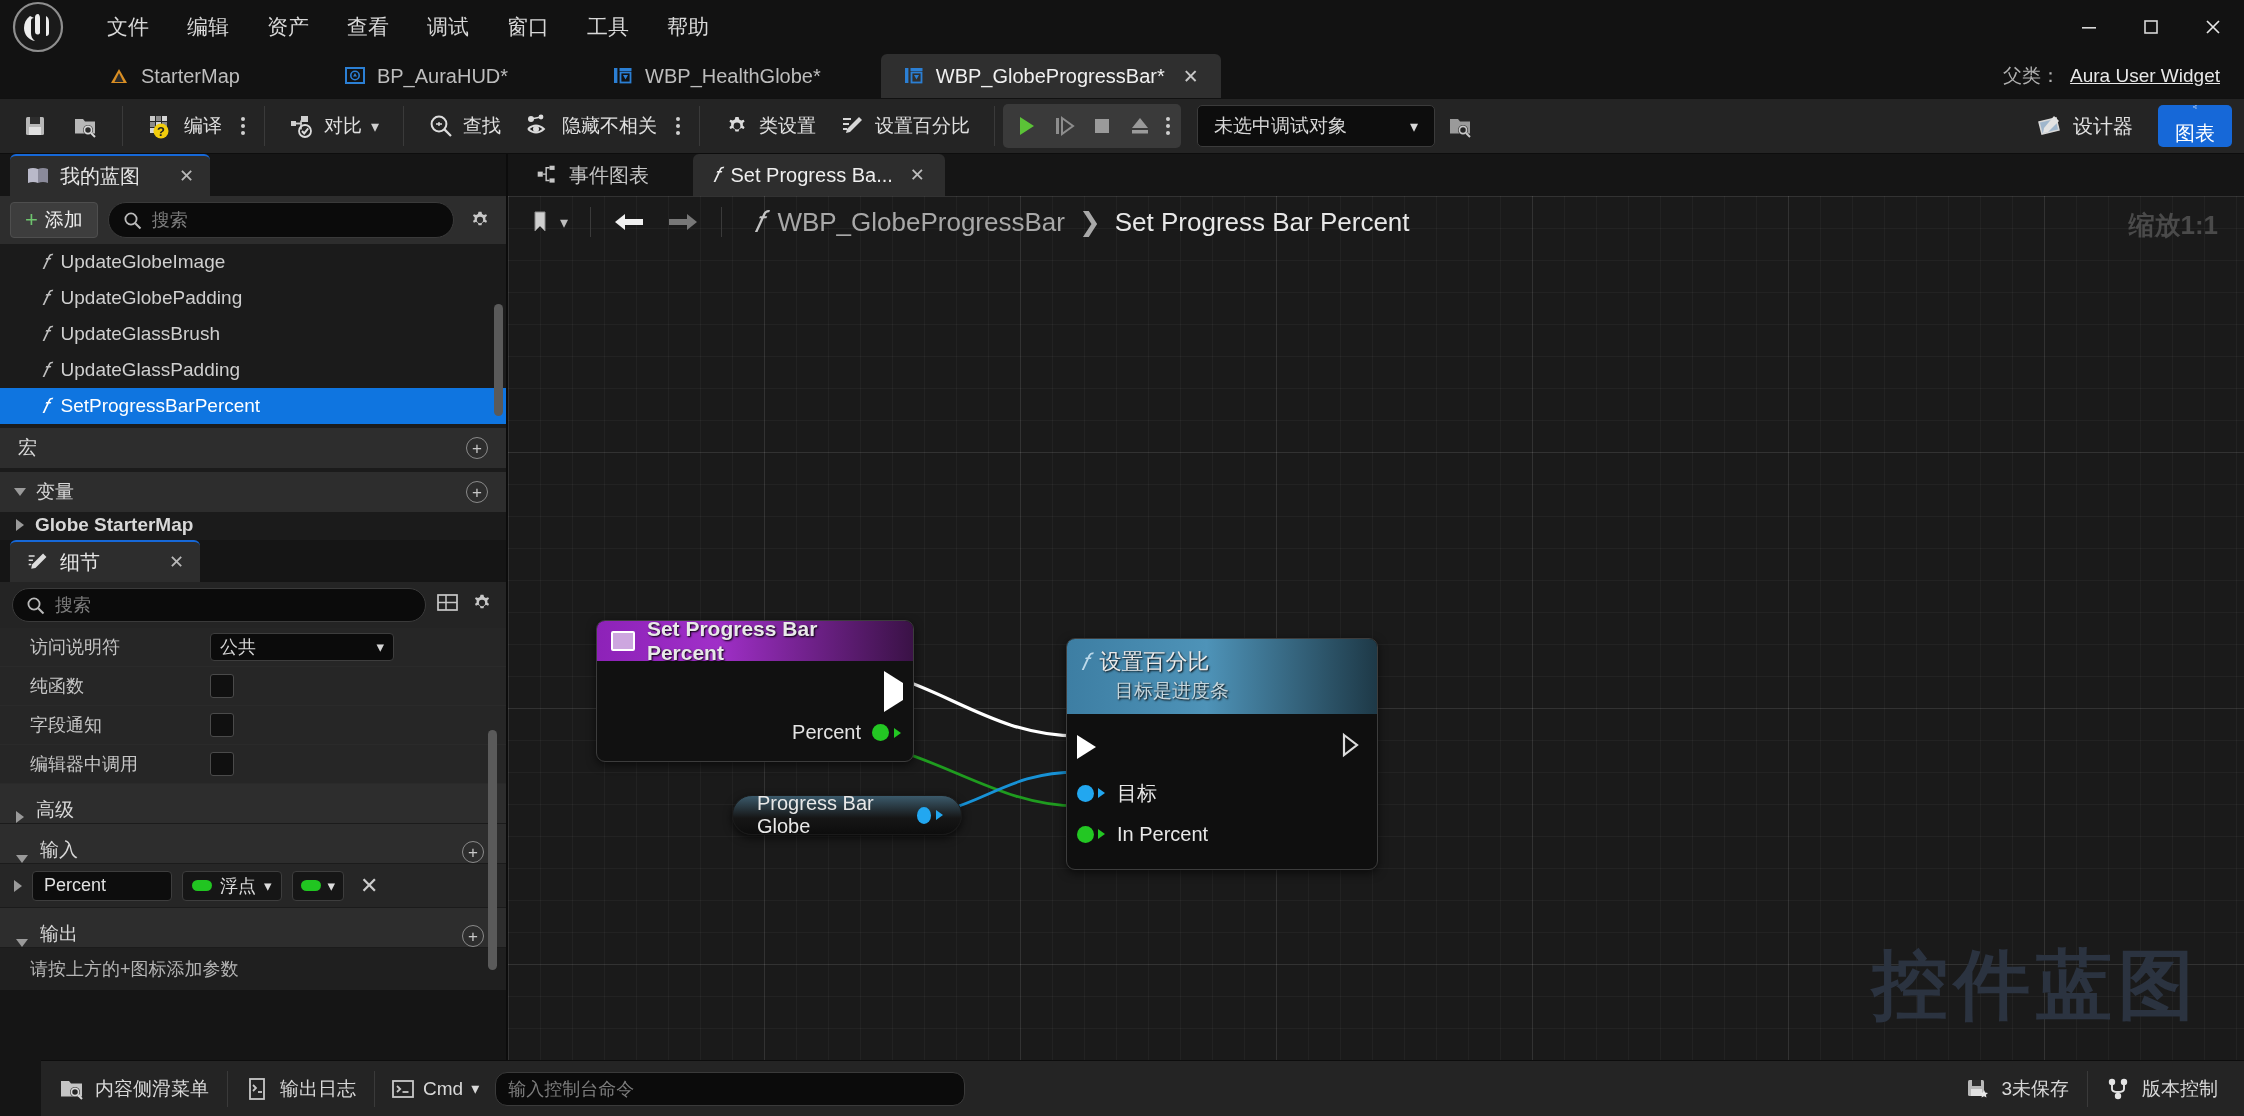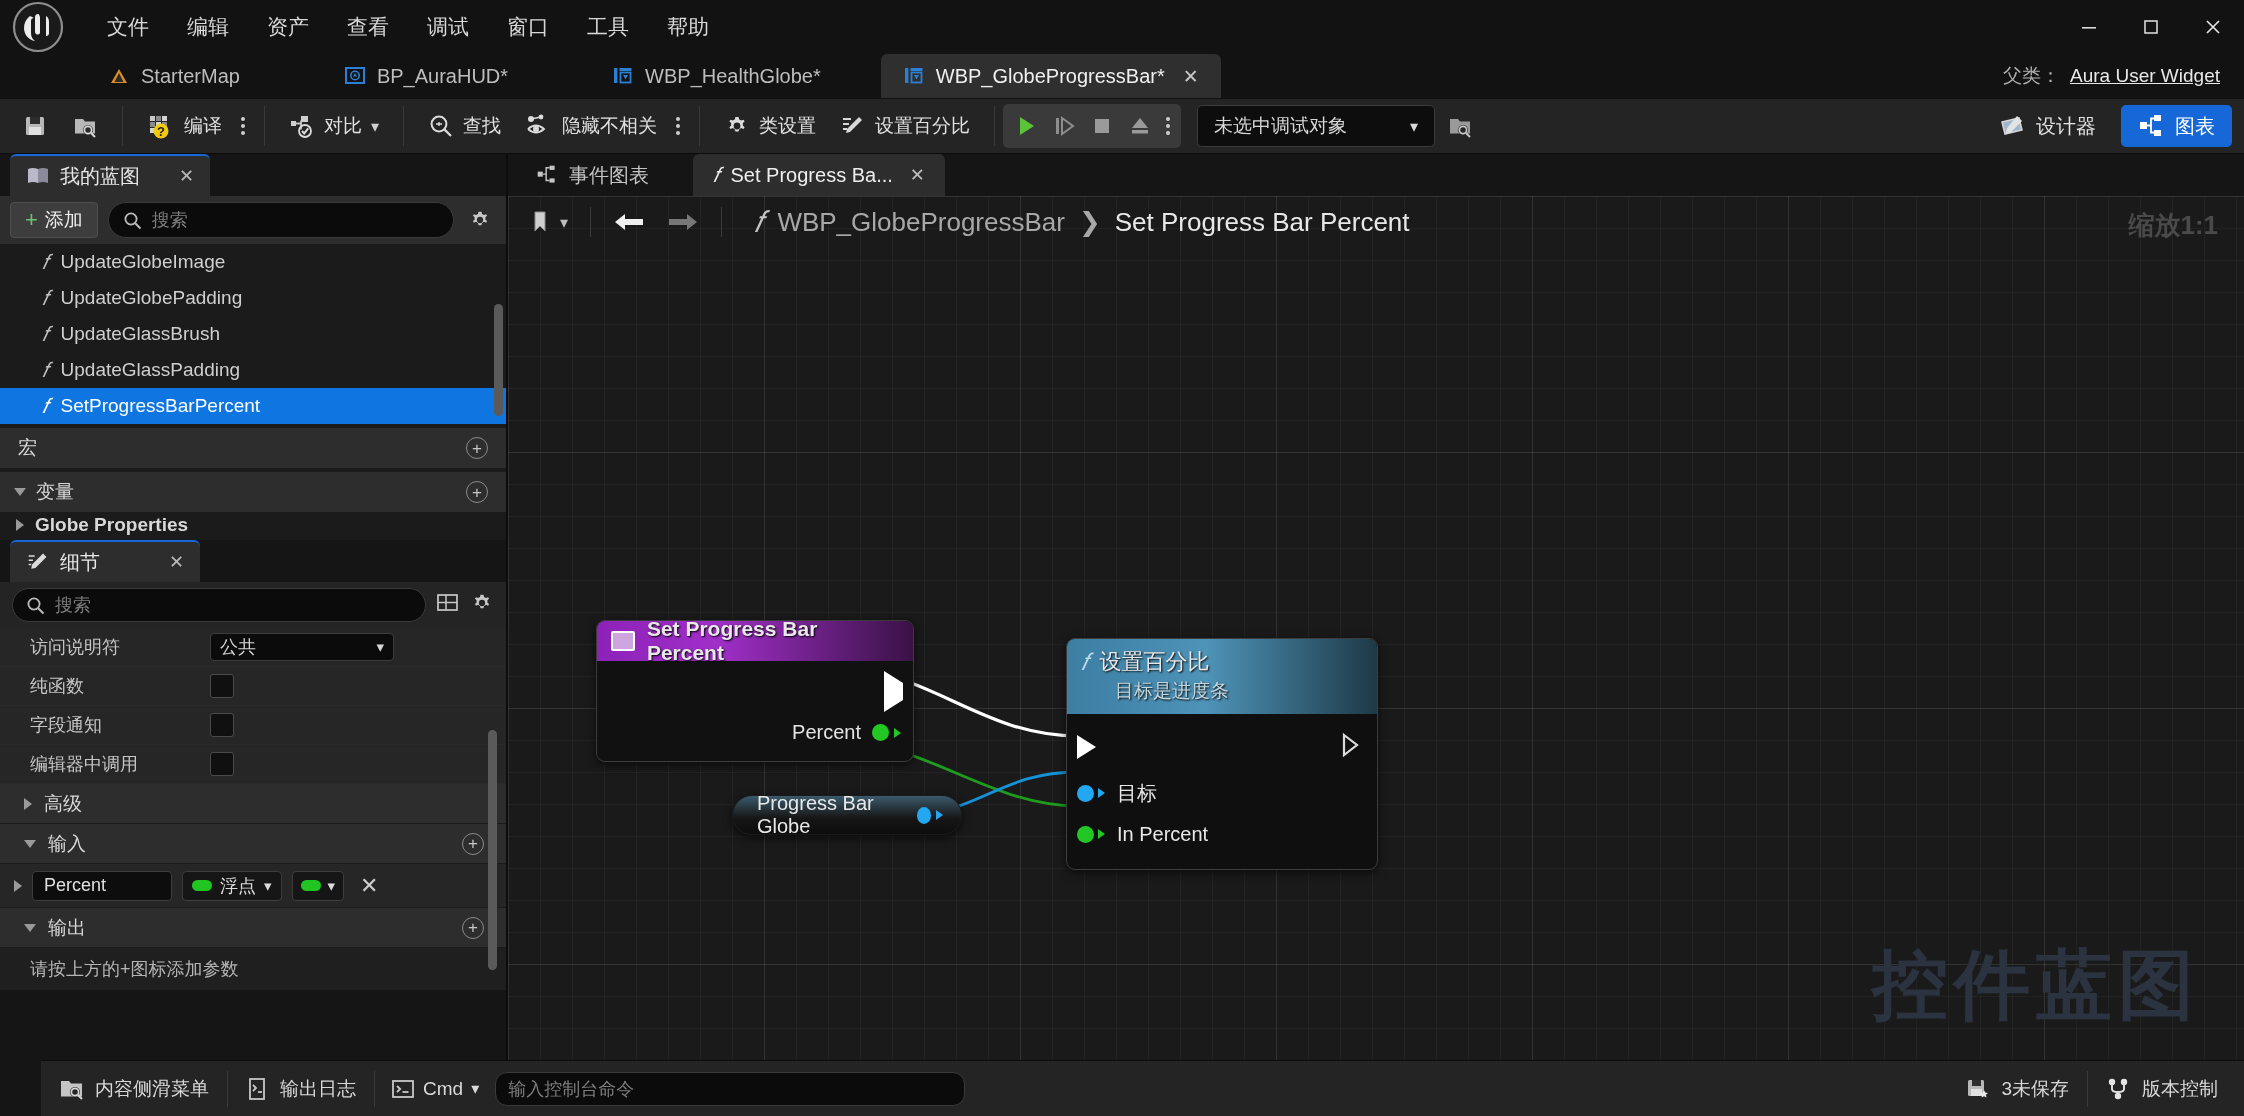--- a/index.html
+++ b/index.html
@@ -68,21 +68,21 @@
   .debug-select {
     display: flex; align-items: center; justify-content: space-between; gap: 12px;
     background: #0d0d0d; border: 1px solid #3b3b3b; border-radius: 5px;
     height: 42px; padding: 0 16px; font-size: 19px; color: #d8d8d8; min-width: 238px;
   }
   .tb-right { position: absolute; right: 12px; display: flex; align-items: center; gap: 8px; height: 56px; }
   .mode-btn {
     display: flex; align-items: center; gap: 11px; padding: 0 17px; height: 42px; border-radius: 5px;
     font-size: 20px; color: #e2e2e2;
   }
-  .mode-btn.active { background: #1668d8; color: #fff; }
+  .mode-btn.active { background: #1668d8; color: #fff; flex-direction: column; }
 
   
   .body { flex: 1 1 auto; display: flex; min-height: 0; background: #151515; }
 
   
   .leftcol { width: 508px; flex: 0 0 508px; display: flex; flex-direction: column; background: #151515; border-right: 2px solid #0c0c0c;}
   .panel { display: flex; flex-direction: column; min-height: 0; }
   .panel-tabbar { height: 42px; display: flex; align-items: flex-end; background: #151515; padding-left: 10px;}
   .panel-tab {
     display: flex; align-items: center; gap: 10px; height: 42px; padding: 0 16px;
@@ -150,22 +150,22 @@
   }
   .det-row .lbl { width: 196px; flex: 0 0 196px; padding-left: 30px; font-size: 18px; color: #c6c6c6; }
   .det-row .val { flex: 1 1 auto; display: flex; align-items: center; padding-left: 14px; }
   .combo {
     display: flex; align-items: center; justify-content: space-between; background: #0b0b0b;
     border: 1px solid #3d3d3d; border-radius: 4px; height: 28px; width: 184px; padding: 12px 9px;
     font-size: 18px; color: #d6d6d6;
   }
   .cb { width: 24px; height: 24px; background: #101010; border: 1px solid #4a4a4a; border-radius: 3px; }
   .det-section {
-    height: 40px; background: #2d2d2d; display: flex; align-items: center; gap: 12px;
-    padding-left: 24px; font-size: 19px; color: #d8d8d8; position: relative;
+    height: 40px; background: #2d2d2d; display: flex; align-items: flex-end; gap: 12px;
+    padding-left: 16px; font-size: 19px; color: #d8d8d8; position: relative;
     border-bottom: 1px solid #1b1b1b;
   }
   .det-section .sec-plus {
     position: absolute; right: 22px; width: 22px; height: 22px; border: 1px solid #8a8a8a;
     border-radius: 50%; display: flex; align-items: center; justify-content: center;
     font-size: 17px; color: #c8c8c8; line-height:1;
   }
   .param-row {
     display: flex; align-items: center; gap: 10px; height: 44px; background: #262626;
     padding-left: 14px; border-bottom: 1px solid #1b1b1b;
@@ -608,21 +608,21 @@
             <span>宏</span>
             <span class="sec-plus">+</span>
           </div>
           <div class="bp-section" style="padding-left:14px;">
             <span class="tri tri-down" style="margin-right:10px;"></span>
             <span>变量</span>
             <span class="sec-plus">+</span>
           </div>
           <div class="bp-var">
             <span class="tri tri-right"></span>
-            <span>Globe Properties</span>
+            <span>Globe StarterMap</span>
           </div>
           <div class="bp-var">
 
             <span>Aura User Widget</span>
           </div>
 
           <div class="scrollbar-v" style="top:60px;height:112px;"></div>
         </div>
       </div>
 

